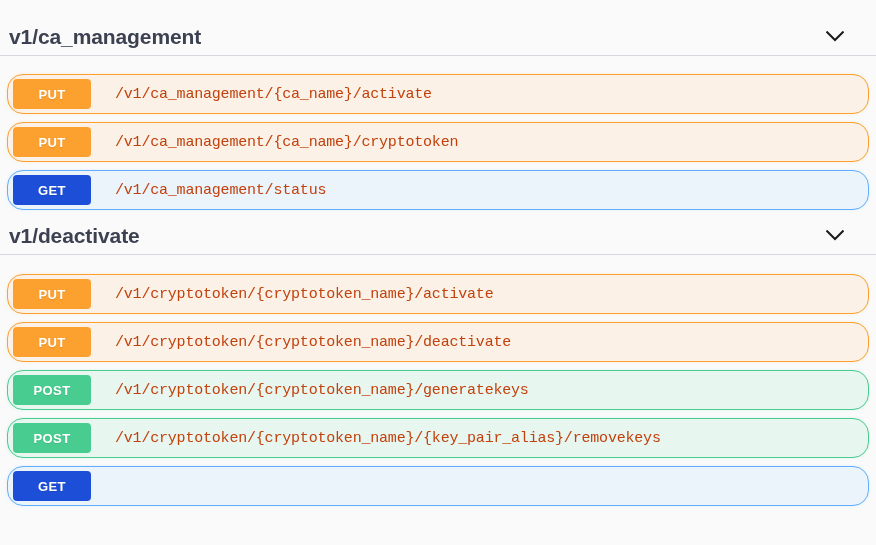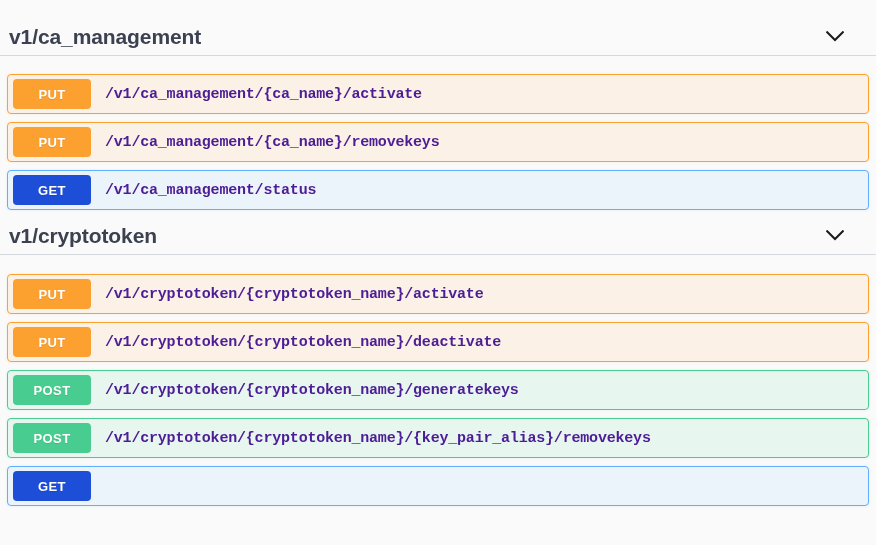--- a/index.html
+++ b/index.html
@@ -70,21 +70,21 @@
     margin: 0;
     list-style: none;
   }
   .opblock {
     box-sizing: border-box;
     display: flex;
     align-items: center;
     width: 862px;
     margin: 8px 7px 0 7px;
     height: 40px;
-    border-radius: 4px;
+    border-radius: 16px;
     border: 1px solid;
     cursor: pointer;
     overflow: hidden;
   }
   .opblock:first-child {
     margin-top: 9px;
   }
 
   .opblock.get {
     background: #ebf3fb;
@@ -118,25 +118,25 @@
     color: #ffffff;
     letter-spacing: 0.4px;
     text-shadow: 0 1px 0 rgba(0,0,0,0.10);
   }
   .opblock.get .method-badge  { background: #1d4ed8; }
   .opblock.put .method-badge  { background: #fca130; }
   .opblock.post .method-badge { background: #49cc90; }
 
   .op-path {
     flex: 1 1 auto;
-    padding-left: 14px;
+    padding-left: 24px;
     font-family: "Liberation Mono", monospace;
     font-size: 15px;
-    font-weight: bold;
-    color: #4c1d95;
+    font-weight: normal;
+    color: #c2410c;
     white-space: nowrap;
     overflow: hidden;
     text-overflow: clip;
     letter-spacing: -0.2px;
   }
 </style>
 </head>
 <body>
 
 <div class="swagger-root">
@@ -154,35 +154,35 @@
 
     <ul class="operations-list">
 
       <li class="opblock put">
         <span class="method-badge">PUT</span>
         <span class="op-path">/v1/ca_management/{ca_name}/activate</span>
       </li>
 
       <li class="opblock put">
         <span class="method-badge">PUT</span>
-        <span class="op-path">/v1/ca_management/{ca_name}/removekeys</span>
+        <span class="op-path">/v1/ca_management/{ca_name}/cryptotoken</span>
       </li>
 
       <li class="opblock get">
         <span class="method-badge">GET</span>
         <span class="op-path">/v1/ca_management/status</span>
       </li>
 
     </ul>
   </div>
 
   <div class="opblock-tag-section">
 
     <h3 class="opblock-tag second">
-      <span class="opblock-tag-name">v1/cryptotoken</span>
+      <span class="opblock-tag-name">v1/deactivate</span>
       <button class="chevron-btn" aria-label="collapse">
         <svg width="18" height="11" viewBox="0 0 18 11">
           <path d="M1.2 1.2 L9 9 L16.8 1.2" fill="none" stroke="#1b1b1b" stroke-width="2" stroke-linecap="square"></path>
         </svg>
       </button>
     </h3>
 
     <ul class="operations-list">
 
       <li class="opblock put">

